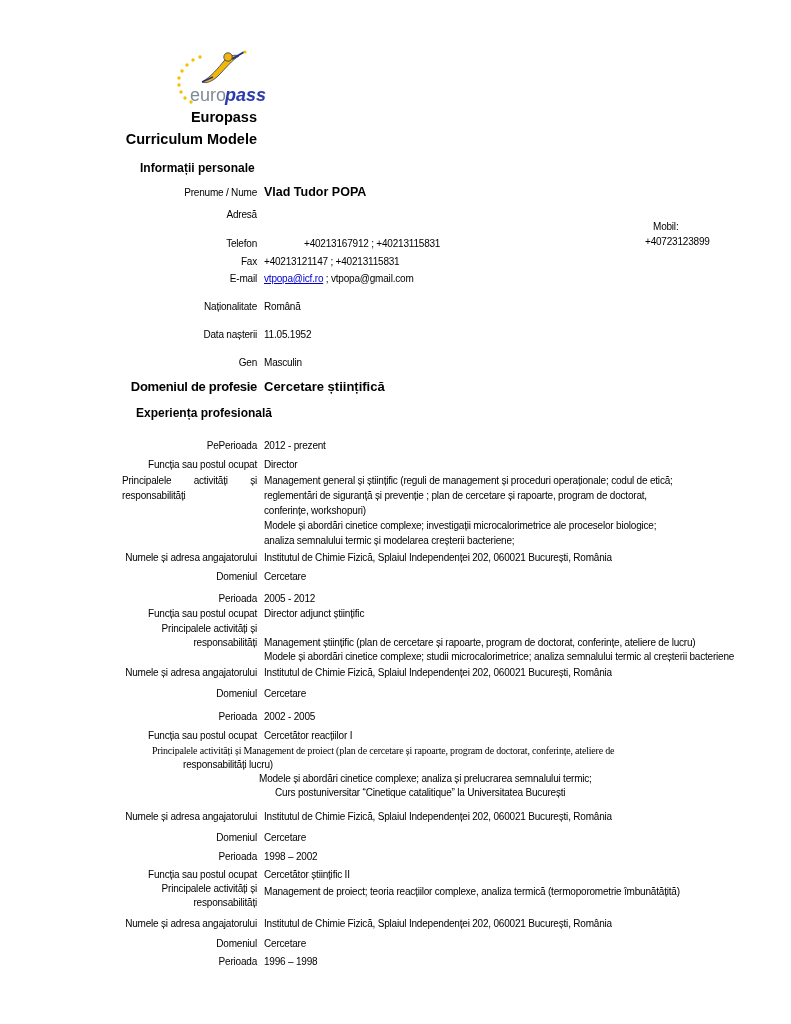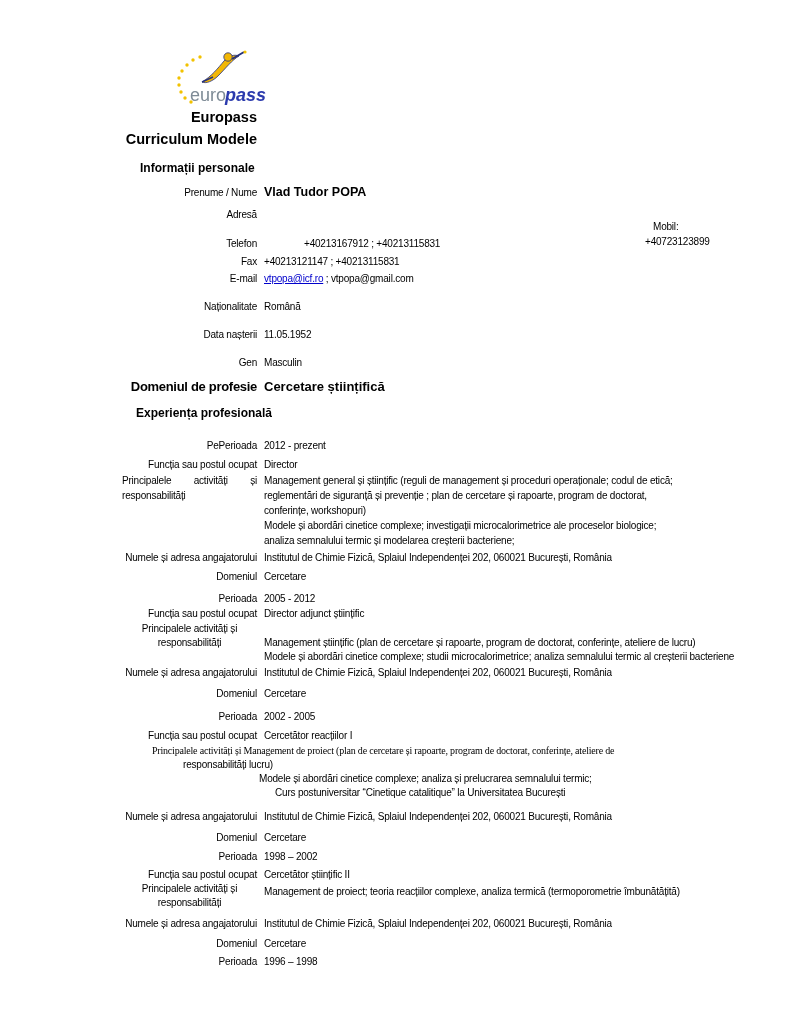--- a/index.html
+++ b/index.html
@@ -25,21 +25,21 @@
     position:absolute;font-weight:bold;font-size:12px;letter-spacing:0;white-space:nowrap;
   }
   .sec-head.ralign{width:150px;text-align:right;}
   .prof-row{font-size:13px;font-weight:bold;letter-spacing:0;}
   .prof-row .lbl{letter-spacing:-0.3px;}
   a.mail{color:#0000CC;text-decoration:underline;}
   .mobil{position:absolute;left:645px;top:219px;line-height:15px;white-space:nowrap;}
   .mobil .m1{padding-left:8px;}
   .mline{position:absolute;white-space:nowrap;line-height:13px;}
   .lbl2line{line-height:14px;}
-  .lbl2line span{display:block;text-align:center;}
+  .lbl2line span{display:block;}
 </style>
 </head>
 <body>
 
 <div class="page">
 
   <div class="abs" style="left:166px;top:50px;width:108px;height:58px;">
     <svg width="108" height="58" viewBox="0 0 108 58">
       <g fill="#F2C200">
         <circle cx="34" cy="7" r="1.7"></circle>

